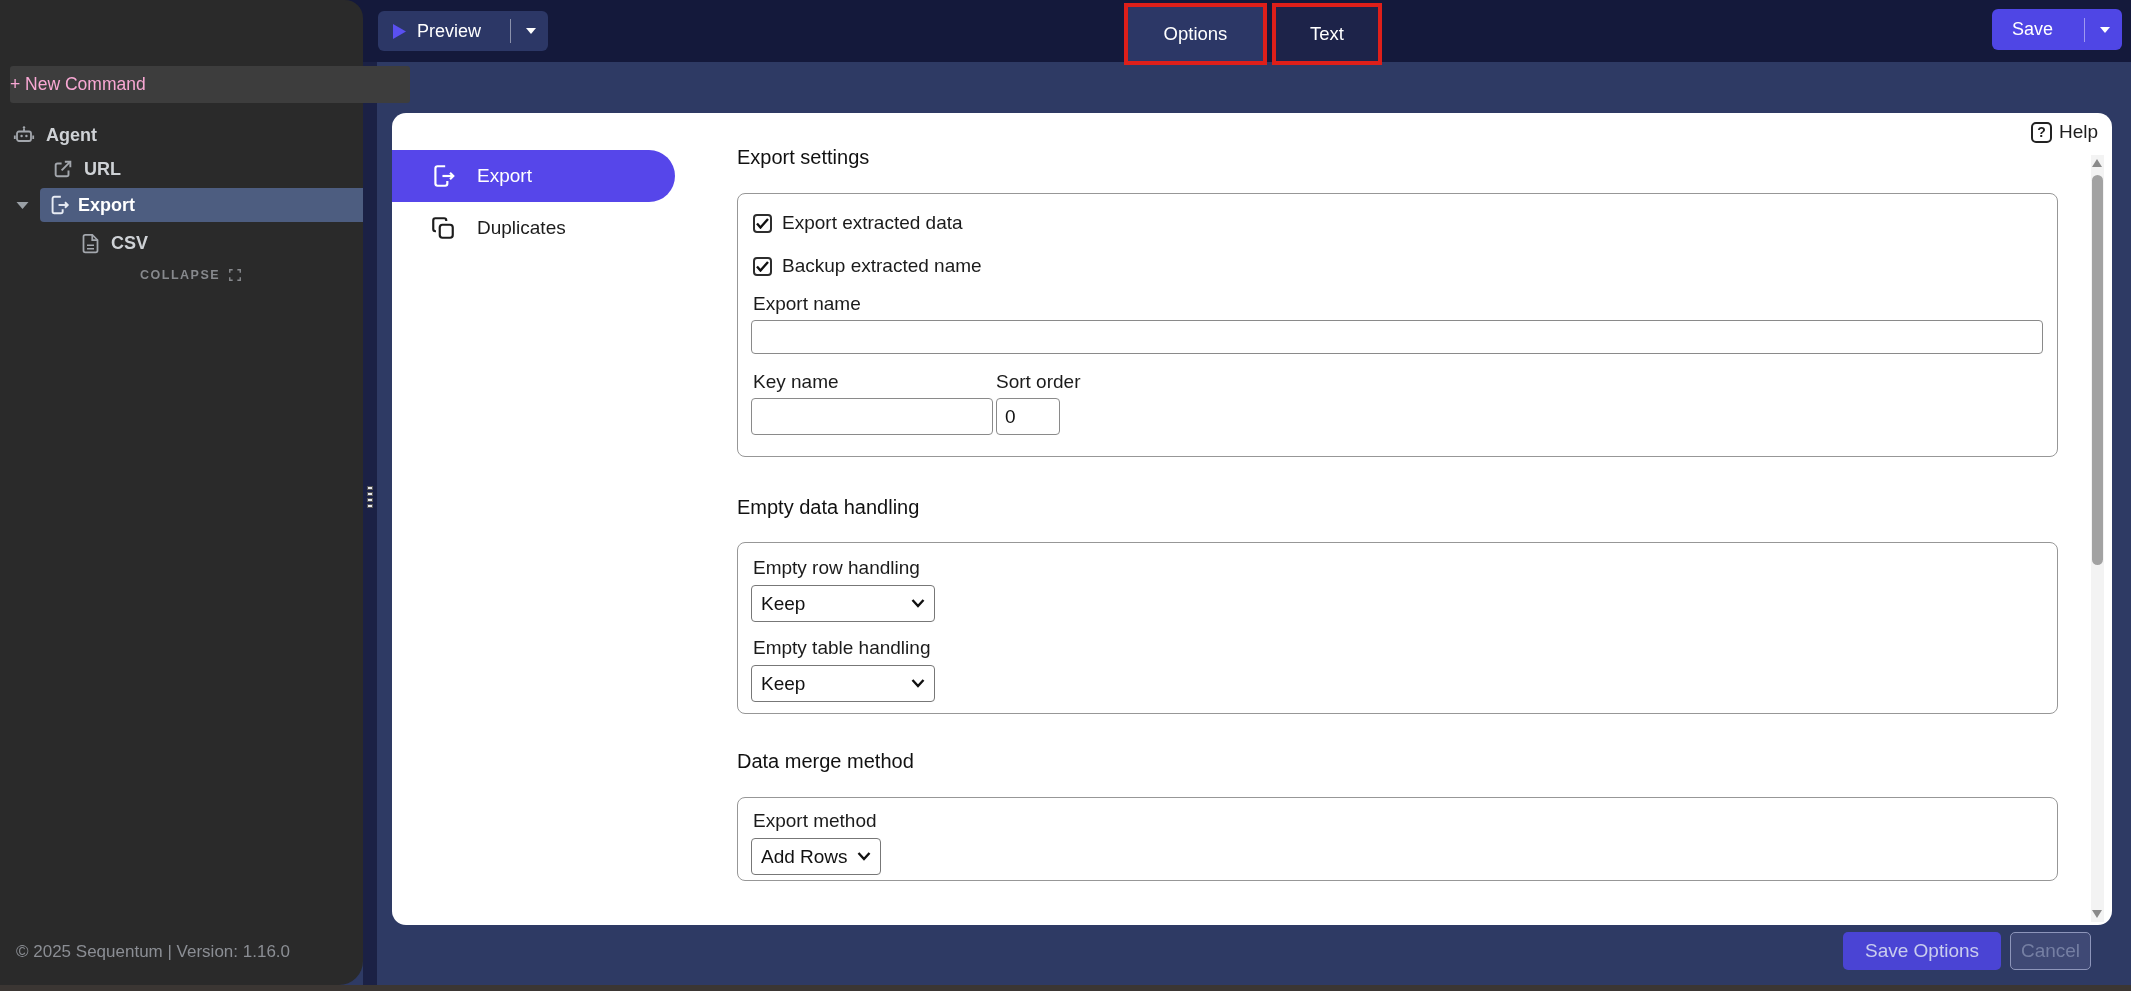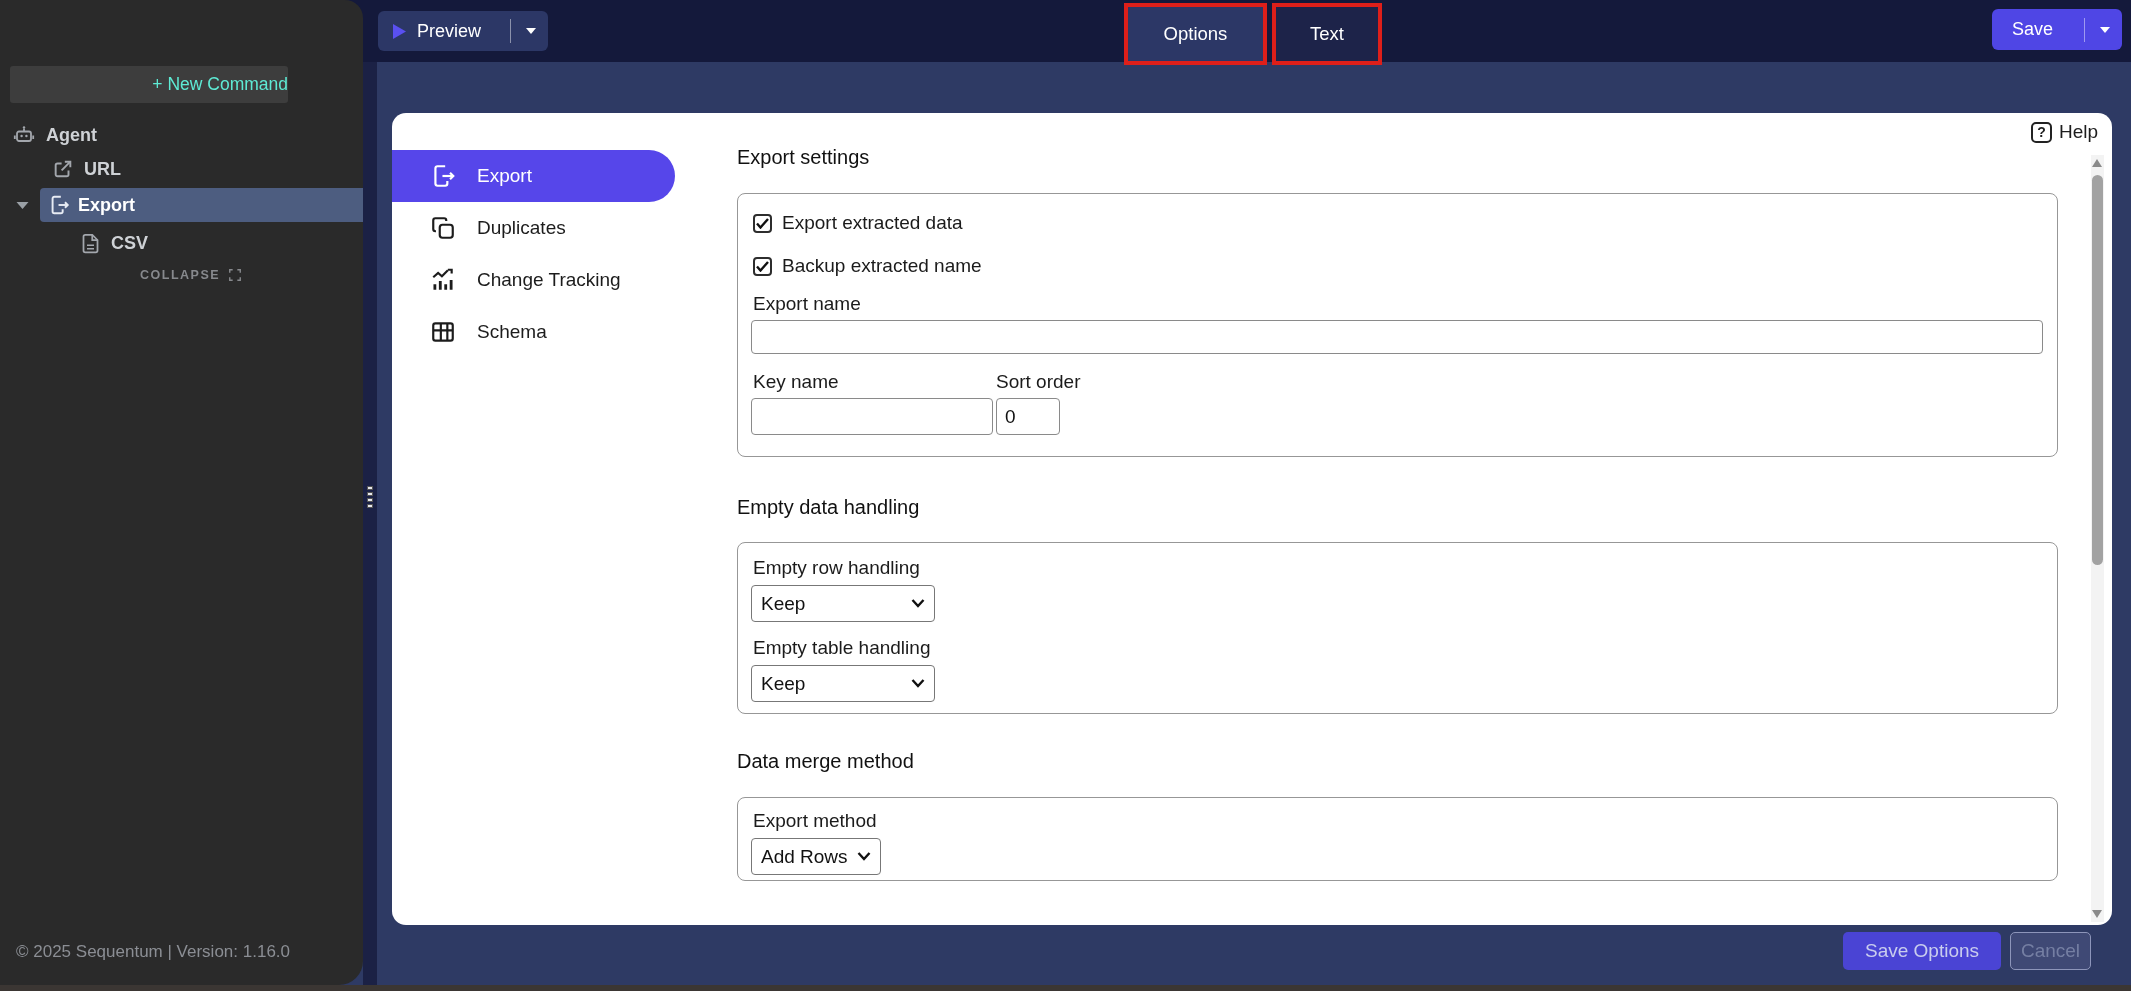--- a/index.html
+++ b/index.html
@@ -21,22 +21,22 @@
   .save-btn { left:1992px; top:9px; width:130px; height:41px; background:#4f46e5; padding-left:20px; }
   .save-btn .lbl { color:#ffffff; font-size:18px; }
 
   
   .sidebar { position:absolute; left:0; top:0; width:363px; height:985px; background:#2a2a2a;
              border-radius:0 18px 24px 0; z-index:5; }
   .sb-header { position:relative; height:62px; }
   .logo { position:absolute; left:12px; top:12px; width:38px; height:38px; }
   .logo-chevron { position:absolute; left:58px; top:28px; }
   .agent-title { position:absolute; left:95px; top:18px; font-size:20px; font-weight:bold; color:#f2f2f2; }
-  .new-cmd { position:absolute; left:10px; top:66px; width:278px; height:37px; background:#3d3d3d; border-radius:3px;
-             display:flex; align-items:center; justify-content:flex-end; color:#5eead4; font-size:17.5px; font-weight:500; cursor:pointer; }
+  .new-cmd { position:absolute; left:10px; top:66px; width:400px; height:37px; background:#3d3d3d; border-radius:3px;
+             display:flex; align-items:center; justify-content:flex-start; color:#f9a8d4; font-size:17.5px; font-weight:500; cursor:pointer; }
   .tree { position:absolute; left:0; top:112px; width:363px; }
   .tree-row { position:absolute; display:flex; align-items:center; color:#cfd2d6; font-weight:600; font-size:18px; cursor:pointer; }
   .tree-row .ticon { display:flex; margin-right:10px; color:#a3a7ad; }
   .row-agent  { left:12px; top:8px;  height:30px; }
   .row-url    { left:52px; top:42px; height:30px; }
   .row-export { left:0; top:76px; height:34px; width:363px; }
   .export-hl  { position:absolute; left:40px; top:0; width:323px; height:34px; background:#4d5d80; border-radius:4px 0 0 4px; }
   .row-export .expander { position:absolute; left:16px; color:#9aa0a6; display:flex; }
   .row-export .ticon { position:absolute; left:48px; color:#e8ecf4; margin:0; display:flex; }
   .row-export .tlbl { position:absolute; left:78px; color:#fff; }
@@ -257,40 +257,21 @@
     <div class="pnav-item pnav-1">
       <span class="nicon">
         <svg width="26" height="26" viewBox="0 0 24 24" fill="none" stroke="#1c1c1c" stroke-width="2">
           <rect x="9" y="9" width="12" height="12" rx="2.5"></rect>
           <path d="M5.5 15H5a2 2 0 0 1-2-2V5a2 2 0 0 1 2-2h8a2 2 0 0 1 2 2v.5"></path>
         </svg>
       </span>
       <span class="nlbl">Duplicates</span>
     </div>
 
-    <div class="pnav-item pnav-2">
-      <span class="nicon">
-        <svg width="26" height="26" viewBox="0 0 24 24" fill="none" stroke="#1c1c1c">
-          <path d="M4.5 21v-5M9.5 21v-8M14.5 21v-5M19.5 21v-9" stroke-width="2.6"></path>
-          <path d="M3 9.5l4.5-4 3.5 3 5.5-5.5" stroke-width="2"></path>
-          <path d="M16.5 2.5h3.5V6" stroke-width="2"></path>
-        </svg>
-      </span>
-      <span class="nlbl">Change Tracking</span>
-    </div>
-
-    <div class="pnav-item pnav-3">
-      <span class="nicon">
-        <svg width="26" height="26" viewBox="0 0 24 24" fill="none" stroke="#1c1c1c" stroke-width="2">
-          <rect x="3" y="4" width="18" height="16" rx="2"></rect>
-          <path d="M3 10.5h18M10 4v16M16 4v16"></path>
-        </svg>
-      </span>
-      <span class="nlbl">Schema</span>
-    </div>
+
 
     <div class="formcol">
 
       <div class="sec-title t1">Export settings</div>
 
       <div class="fieldset fs1">
         <div class="cbrow cb1">
           <span class="cbox">
             <svg width="13" height="11" viewBox="0 0 13 11">
                 <path d="M1 5.5l3.5 4L12 1" fill="none" stroke="#111" stroke-width="2.4"></path>

